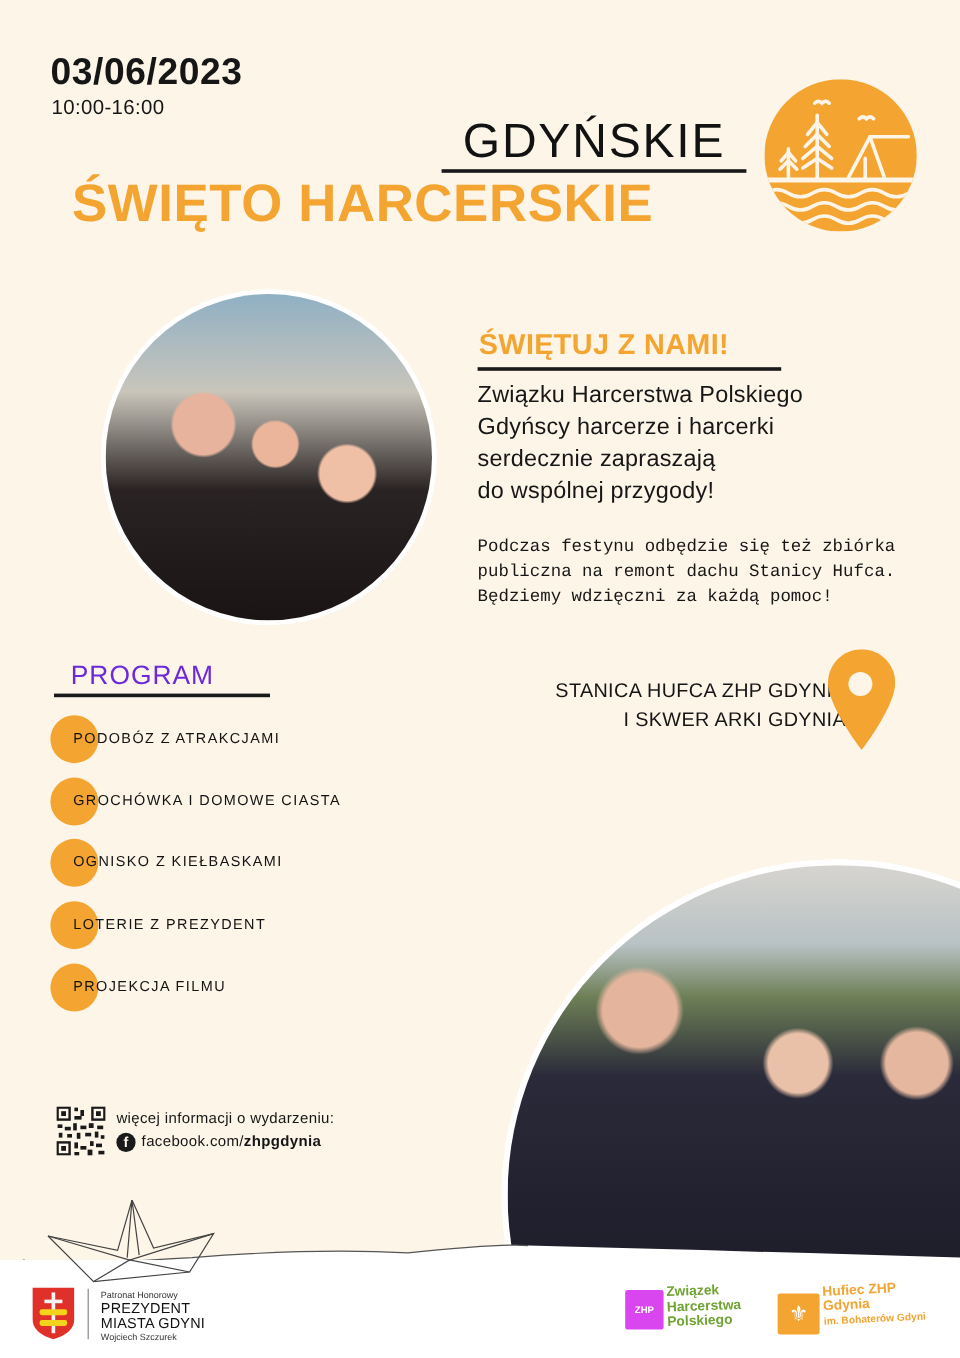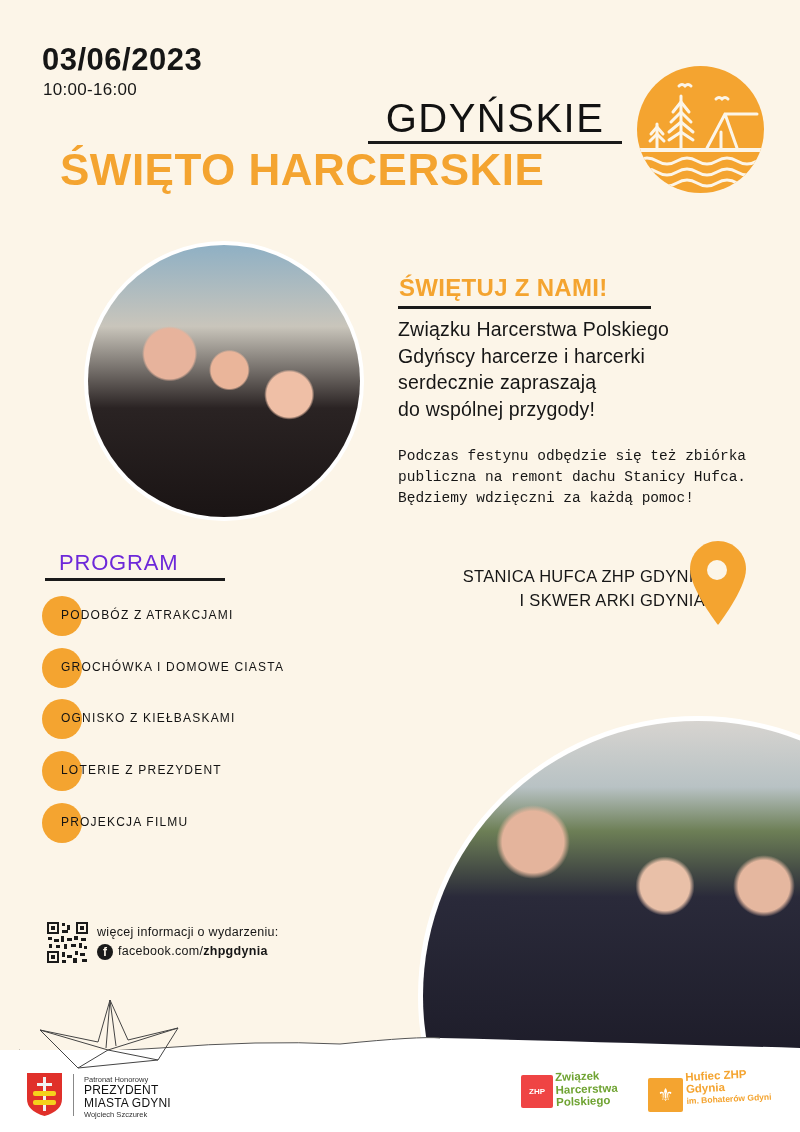--- a/index.html
+++ b/index.html
@@ -67,21 +67,21 @@
   .bottom-white { left: 0; top: 1050px; width: 800px; height: 82px; background: #fff; }
   .wave { left: 0; top: 990px; width: 800px; height: 80px; }
 
   
   .coa { left: 27px; top: 1073px; width: 35px; height: 43px; }
   .footer-divider { left: 73px; top: 1074px; width: 1px; height: 42px; background: #888; }
   .patr-small { left: 84px; top: 1075px; font-size: 7.5px; color: #333; }
   .patr-big { left: 84px; top: 1084px; font-size: 12px; line-height: 12.5px; color: #111; letter-spacing: 0.2px; }
   .patr-name { left: 84px; top: 1110px; font-size: 7.5px; color: #333; }
 
-  .zhp-box { left: 521px; top: 1075px; width: 32px; height: 33px; background: #ef4444; border-radius: 2px; color: #fff; font-size: 8px; font-weight: 700; text-align: center; line-height: 33px; }
+  .zhp-box { left: 521px; top: 1075px; width: 32px; height: 33px; background: #d946ef; border-radius: 2px; color: #fff; font-size: 8px; font-weight: 700; text-align: center; line-height: 33px; }
   .zhp-text { left: 555px; top: 1071px; font-size: 11.5px; line-height: 12.5px; color: #6fa332; font-weight: 700; transform: rotate(-2deg); transform-origin: left top; }
   .huf-box { left: 648px; top: 1078px; width: 35px; height: 34px; background: #f4a430; border-radius: 2px; color: #fff; font-size: 18px; text-align: center; line-height: 34px; }
   .huf-text { left: 685px; top: 1071px; font-size: 11.5px; line-height: 12px; color: #f4a430; font-weight: 700; transform: rotate(-3deg); transform-origin: left top; }
   .huf-text .sub { font-size: 8.5px; }
 </style>
 </head>
 <body>
 
 <div class="abs date">03/06/2023</div>
 <div class="abs time">10:00-16:00</div>

